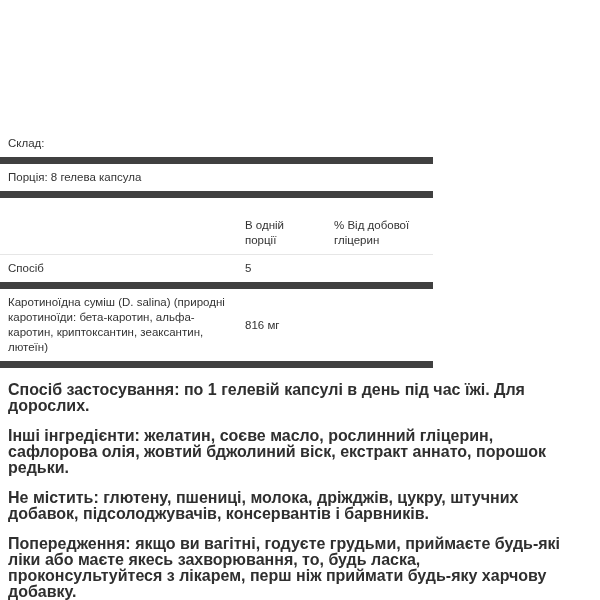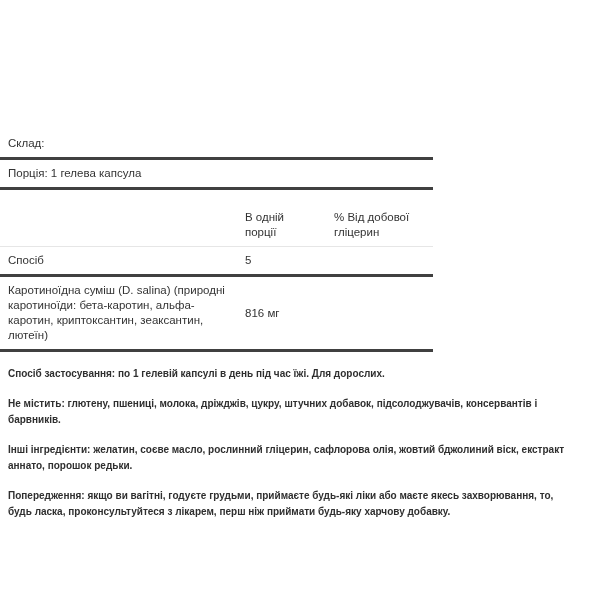--- a/index.html
+++ b/index.html
@@ -28,21 +28,21 @@
   }
 
   
   .facts-table {
     width: 433px;
     border-collapse: collapse;
     table-layout: fixed;
     font-size: 11.5px;
   }
   .facts-table td {
-    border-bottom: 3px solid #404040;
+    border-bottom: 7px solid #404040;
     padding: 6px 8px 6px 8px;
     vertical-align: middle;
     line-height: 15px;
     color: #333333;
     font-weight: normal;
   }
   .col-name   { width: 237px; }
   .col-amount { width: 89px; }
   .col-dv     { width: 107px; }
 
@@ -65,21 +65,21 @@
   .amount-stack { white-space: nowrap; }
 
   
   .notes {
     margin-top: 14px;
     padding: 0 8px;
     width: 584px;
     box-sizing: border-box;
   }
   .note {
-    font-size: 10px;
+    font-size: 16px;
     font-weight: bold;
     line-height: 16px;
     color: #2f2f2f;
     margin: 0 0 14px 0;
   }
   .note:last-child { margin-bottom: 0; }
 </style>
 </head>
 <body>
 
@@ -90,21 +90,21 @@
       <colgroup>
         <col class="col-name">
         <col class="col-amount">
         <col class="col-dv">
       </colgroup>
       <tbody>
         <tr>
           <td colspan="3">Склад:</td>
         </tr>
         <tr>
-          <td colspan="3">Порція: 1 гелева капсула</td>
+          <td colspan="3">Порція: 8 гелева капсула</td>
         </tr>
 
         <tr class="spacer-row">
           <td colspan="3"></td>
         </tr>
 
         <tr class="head-rule">
           <td class="head-cell"></td>
           <td class="head-cell">В одній порції</td>
           <td class="head-cell">% Від добової гліцерин</td>
@@ -120,19 +120,19 @@
         <tr>
           <td>Каротиноїдна суміш (D. salina) (природні каротиноїди: бета-каротин, альфа-каротин, криптоксантин, зеаксантин, лютеїн)</td>
           <td>816 мг</td>
           <td></td>
         </tr>
       </tbody>
     </table>
 
     <div class="notes">
       <p class="note">Спосіб застосування: по 1 гелевій капсулі в день під час їжі. Для дорослих.</p>
+      <p class="note">Інші інгредієнти: желатин, соєве масло, рослинний гліцерин, сафлорова олія, жовтий бджолиний віск, екстракт аннато, порошок редьки.</p>
       <p class="note">Не містить: глютену, пшениці, молока, дріжджів, цукру, штучних добавок, підсолоджувачів, консервантів і барвників.</p>
-      <p class="note">Інші інгредієнти: желатин, соєве масло, рослинний гліцерин, сафлорова олія, жовтий бджолиний віск, екстракт аннато, порошок редьки.</p>
       <p class="note">Попередження: якщо ви вагітні, годуєте грудьми, приймаєте будь-які ліки або маєте якесь захворювання, то, будь ласка, проконсультуйтеся з лікарем, перш ніж приймати будь-яку харчову добавку.</p>
     </div>
 
   </div>
 </div>
 
 </body></html>

